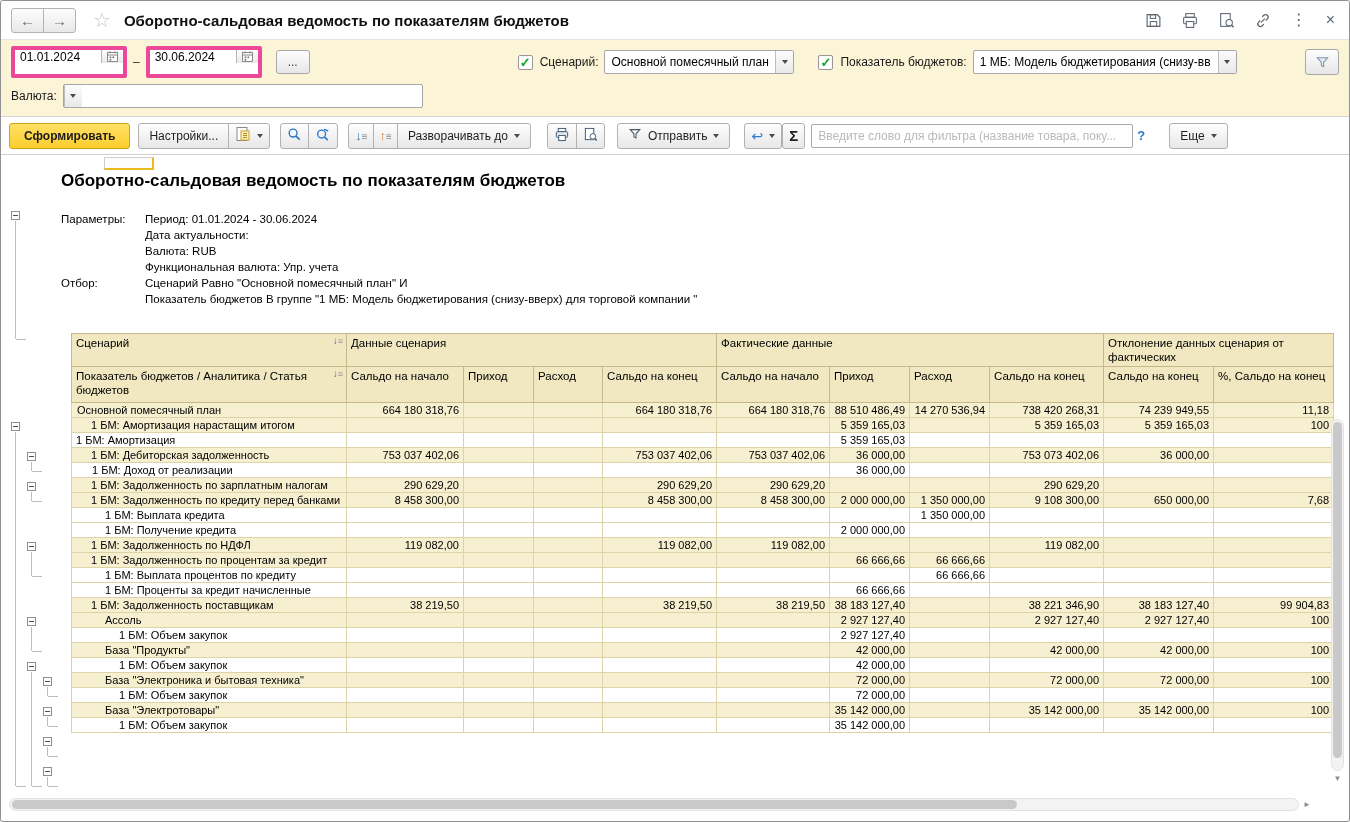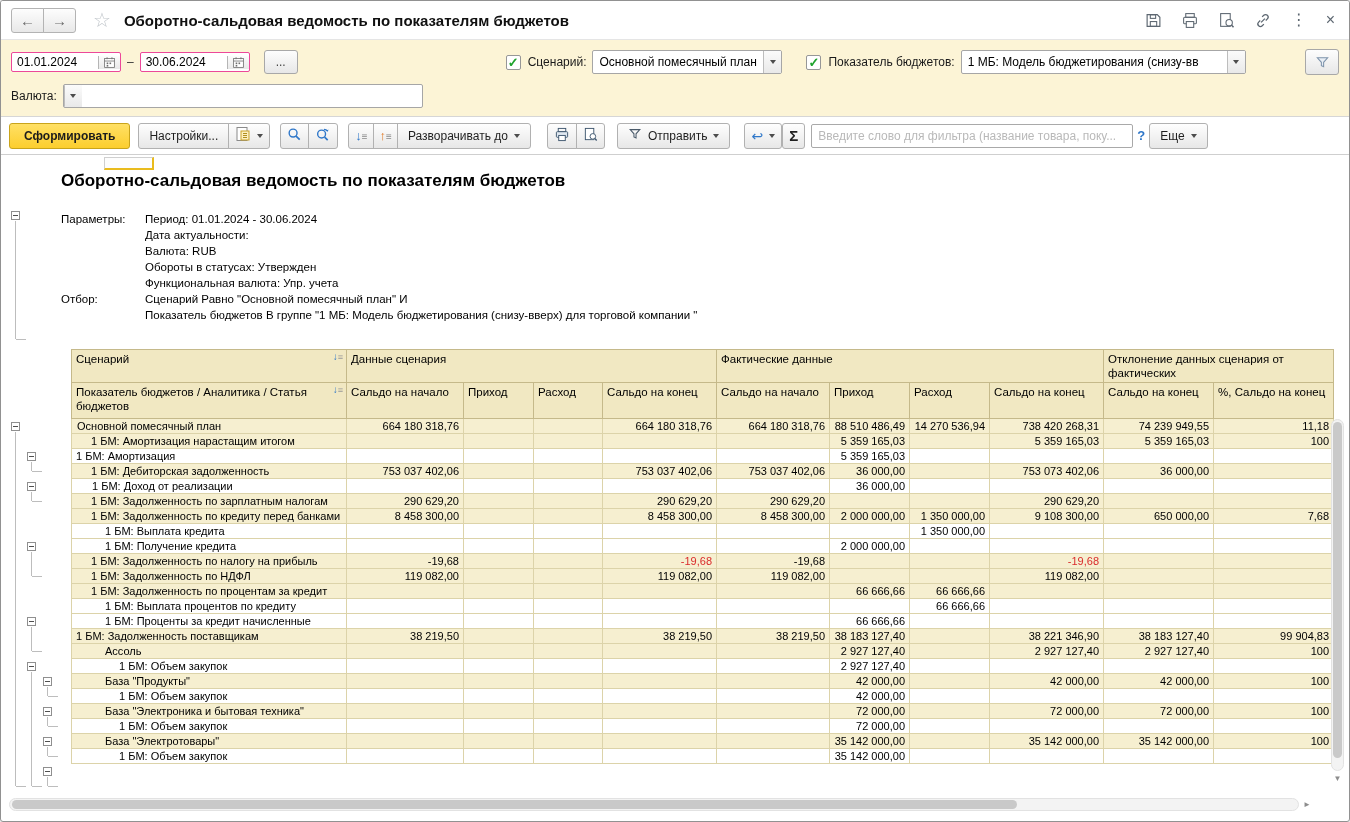--- a/index.html
+++ b/index.html
@@ -17,21 +17,21 @@
   .star{font-size:20px;color:#c2c7cc;margin:0 13px 0 17px;line-height:20px;}
   .wtitle{font-size:15px;font-weight:700;color:#101010;white-space:nowrap;}
   .tb-actions{margin-left:auto;display:flex;align-items:center;gap:19px;color:#5d6771;}
   .tb-actions .glyph{font-size:16px;color:#5d6771;line-height:16px;}
   .tb-actions svg{display:block;}
 
   
   .filter-panel{background:#fcf4d6;border-top:1px solid #e5e5e5;border-bottom:1px solid #d6d6d6;
     padding:7px 10px 5px;height:78px;}
   .frow{display:flex;align-items:center;height:30px;font-size:12px;}
-  .field{display:flex;align-items:center;height:20px;background:#fff;border:1px solid #ec4899;border-radius:2px;}
+  .field{display:flex;align-items:flex-start;height:32px;background:#fff;border:4px solid #ec4899;border-radius:2px;}
   .field input{border:none;outline:none;padding:0 5px;font-size:12px;font-family:inherit;width:86px;background:transparent;}
   .icbtn{width:22px;display:flex;align-items:center;justify-content:center;background:linear-gradient(#fcfcfc,#e9e9e9);
     border-left:1px solid #b5b5b5;}
   .dash{margin:0 6px;color:#333;}
   .minibtn{height:24px;min-width:34px;border:1px solid #a8a8a8;border-radius:3px;background:linear-gradient(#fdfdfd,#e7e7e7);
     display:flex;align-items:center;justify-content:center;font-size:12px;color:#444;padding:0 8px;}
   .cb{width:15px;height:15px;border:1px solid #979797;border-radius:2px;background:#fff;color:#1ea32c;
     font-size:13px;font-weight:700;line-height:13px;text-align:center;flex:none;}
   .cblabel{margin:0 6px 0 7px;color:#1a1a1a;white-space:nowrap;}
   .combo{display:flex;align-items:stretch;height:24px;background:#fff;border:1px solid #a6a6a6;border-radius:2px;overflow:hidden;}
@@ -189,21 +189,21 @@
       <span class="cblabel">Сценарий:</span>
       <div class="combo" style="width:190px">
         <span class="ctext">Основной помесячный план</span>
         <span class="carr">
             <span class="caret"></span>
           </span>
       </div>
 
       <div class="cb" style="margin-left:24px">✓</div>
       <span class="cblabel">Показатель бюджетов:</span>
-      <div class="combo" style="width:285px">
+      <div class="combo" style="width:264px">
         <span class="ctext">1 МБ: Модель бюджетирования (снизу-вв</span>
         <span class="carr">
             <span class="caret"></span>
           </span>
       </div>
 
       <div class="funnelbtn">
         <svg width="15" height="15" viewBox="0 0 16 16">
             <path d="M2.5 3h11l-4.3 4.8v4.7l-2.4-1.2V7.8z" fill="#e8eef5" stroke="#7d93ab" stroke-width="1.1"></path>
           </svg>
@@ -289,21 +289,21 @@
     </div>
     <div class="tbtn icon-only" style="margin-left:14px">
       <span class="undo">↩</span>
       <span class="caret"></span>
     </div>
     <div class="tbtn icon-only">
       <span class="sigma">Σ</span>
     </div>
     <input class="flt-input" style="margin-left: 6px;" placeholder="Введите слово для фильтра (название товара, поку...">
     <span class="help">?</span>
-    <div class="tbtn" style="margin-left:0">
+    <div class="tbtn" style="margin-left:20px">
       <span>Еще</span>
         <span class="caret"></span>
     </div>
   </div>
 
   <div class="report-area" id="report-area">
     <div id="tree-gutter">
 
       <div class="gbox" style="left:10px;top:56px"></div>
       <div class="gline" style="left:14px;top:66px;height:118px"></div>
@@ -344,21 +344,20 @@
 
     <div class="sheet">
       <div class="report-title">Оборотно-сальдовая ведомость по показателям бюджетов</div>
       <div class="params">
         <div class="prow">
           <span class="plabel">Параметры:</span>
           <div class="plines" id="param-lines">
               <div class="pline">Период: 01.01.2024 - 30.06.2024</div>
               <div class="pline">Дата актуальности:</div>
               <div class="pline">Валюта: RUB</div>
-              <div class="pline">Обороты в статусах: Утвержден</div>
               <div class="pline">Функциональная валюта: Упр. учета</div>
             </div>
         </div>
         <div class="prow">
           <span class="plabel">Отбор:</span>
           <div class="plines" id="filter-lines">
               <div class="pline">Сценарий Равно "Основной помесячный план" И</div>
               <div class="pline">Показатель бюджетов В группе "1 МБ: Модель бюджетирования (снизу-вверх) для торговой компании "</div>
             </div>
         </div>
@@ -510,33 +509,20 @@
               <td class="num"></td>
               <td class="num"></td>
               <td class="num"></td>
               <td class="num">2 000 000,00</td>
               <td class="num"></td>
               <td class="num"></td>
               <td class="num"></td>
               <td class="num"></td>
             </tr>
             <tr class="grp">
-              <td style="padding-left: 19px;">1 БМ: Задолженность по налогу на прибыль</td>
-              <td class="num">-19,68</td>
-              <td class="num"></td>
-              <td class="num"></td>
-              <td class="num red">-19,68</td>
-              <td class="num">-19,68</td>
-              <td class="num"></td>
-              <td class="num"></td>
-              <td class="num red">-19,68</td>
-              <td class="num"></td>
-              <td class="num"></td>
-            </tr>
-            <tr class="grp">
               <td style="padding-left: 19px;">1 БМ: Задолженность по НДФЛ</td>
               <td class="num">119 082,00</td>
               <td class="num"></td>
               <td class="num"></td>
               <td class="num">119 082,00</td>
               <td class="num">119 082,00</td>
               <td class="num"></td>
               <td class="num"></td>
               <td class="num">119 082,00</td>
               <td class="num"></td>
@@ -575,21 +561,21 @@
               <td class="num"></td>
               <td class="num"></td>
               <td class="num"></td>
               <td class="num">66 666,66</td>
               <td class="num"></td>
               <td class="num"></td>
               <td class="num"></td>
               <td class="num"></td>
             </tr>
             <tr class="grp">
-              <td style="padding-left: 4px;">1 БМ: Задолженность поставщикам</td>
+              <td style="padding-left: 19px;">1 БМ: Задолженность поставщикам</td>
               <td class="num">38 219,50</td>
               <td class="num"></td>
               <td class="num"></td>
               <td class="num">38 219,50</td>
               <td class="num">38 219,50</td>
               <td class="num">38 183 127,40</td>
               <td class="num"></td>
               <td class="num">38 221 346,90</td>
               <td class="num">38 183 127,40</td>
               <td class="num">99 904,83</td>

